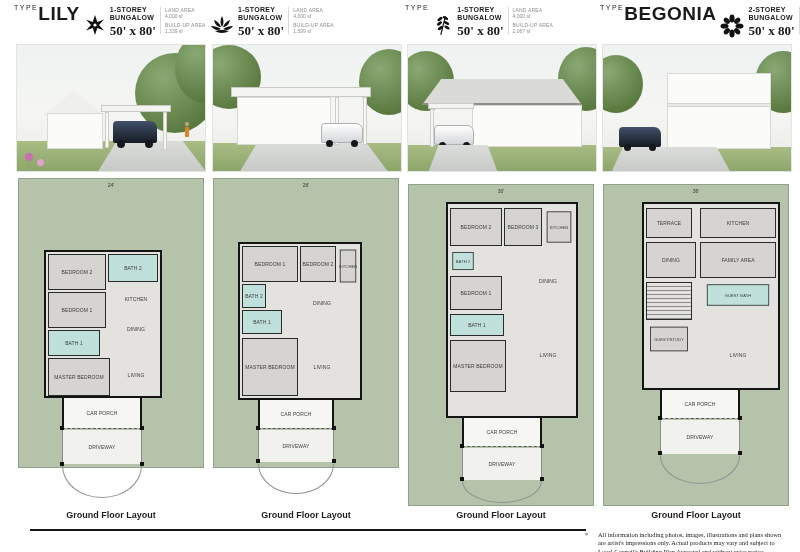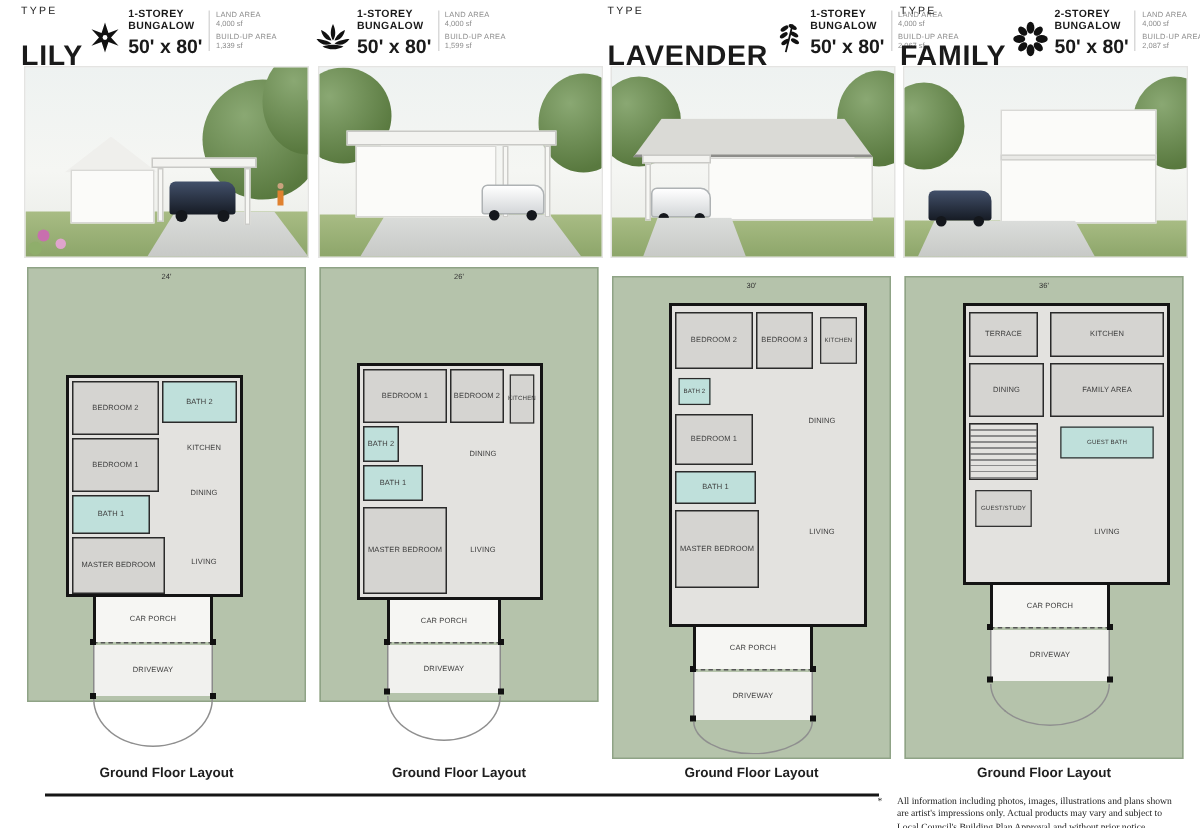--- a/index.html
+++ b/index.html
@@ -1,26 +1,26 @@
 <!DOCTYPE html>
 <html><head>
 <meta charset="utf-8">
 <style>
   html,body{margin:0;padding:0;background:#ffffff;}
   .page{position:relative;width:800px;height:552px;background:#ffffff;overflow:hidden;
         font-family:"Liberation Sans",sans-serif;color:#1a1a1a;}
   
   .hblock{position:absolute;top:4px;height:38px;display:flex;gap:4px;align-items:flex-start;}
-  .hleft{display:flex;flex-direction:column;gap:16px;}
+  .hleft{display:flex;flex-direction:row;}
   .type-label{font-size:7px;letter-spacing:1.5px;color:#222;margin-bottom:1px;}
   .type-name{font-size:19px;font-weight:bold;letter-spacing:.5px;line-height:1;}
   .flower{margin-top:10px;}
   .hmid{display:flex;flex-direction:column;margin-top:2px;}
   .storey{font-size:7px;font-weight:bold;line-height:1.15;letter-spacing:.3px;}
-  .size{font-size:13px;font-weight:bold;margin-top:1px;white-space:nowrap;}
+  .size{font-size:13px;font-weight:bold;margin-top:1px;white-space:nowrap;font-family:Liberation Serif, serif;}
   .hright{border-left:1px solid #d9d9d9;padding-left:4px;margin-top:3px;display:flex;flex-direction:column;gap:3px;}
   .arealab{font-size:5px;color:#8c8c8c;letter-spacing:.2px;line-height:1.2;white-space:nowrap;}
   .areaval{font-size:5px;color:#8c8c8c;line-height:1.2;}
   
   .ph{position:absolute;top:44px;height:128px;width:190px;overflow:hidden;
       background:linear-gradient(180deg,#eef2f1 0%,#f5f6f3 55%,#e8eae5 100%);border:1px solid #e4e4e2;box-sizing:border-box;}
   .s{position:absolute;}
   .t{border-radius:50%;background:radial-gradient(circle at 35% 30%,#8aa873,#59793f 75%);}
   .lawn{background:linear-gradient(#a8bc84,#8ba468);}
   .dr{background:linear-gradient(#dbdddb,#c6c8c5);}
@@ -118,21 +118,20 @@
       <div>
         <div class="arealab">BUILD-UP AREA</div>
         <div class="areaval">1,599 sf</div>
       </div>
     </div>
   </div>
 
   <div class="hblock" style="left:405px;width:190px;">
     <div class="hleft">
       <div class="type-label">TYPE</div>
-      <div class="type-name">LAVENDER</div>
     </div>
     <span class="flower">
       <svg width="20" height="22" viewBox="0 0 20 22">
         <g fill="#111">
           <rect x="9.4" y="2" width="1.2" height="19" transform="rotate(14 10 12)"></rect>
           <ellipse cx="7" cy="5" rx="3" ry="1.4" transform="rotate(-35 7 5)"></ellipse>
           <ellipse cx="12.5" cy="4" rx="3" ry="1.4" transform="rotate(30 12.5 4)"></ellipse>
           <ellipse cx="6.5" cy="9.5" rx="3" ry="1.4" transform="rotate(-35 6.5 9.5)"></ellipse>
           <ellipse cx="13.5" cy="9" rx="3" ry="1.4" transform="rotate(30 13.5 9)"></ellipse>
           <ellipse cx="7.5" cy="14" rx="3" ry="1.4" transform="rotate(-35 7.5 14)"></ellipse>
@@ -153,21 +152,21 @@
       <div>
         <div class="arealab">BUILD-UP AREA</div>
         <div class="areaval">2,067 sf</div>
       </div>
     </div>
   </div>
 
   <div class="hblock" style="left:600px;width:192px;">
     <div class="hleft">
       <div class="type-label">TYPE</div>
-      <div class="type-name">FAMILY</div>
+      <div class="type-name">BEGONIA</div>
     </div>
     <span class="flower">
       <svg width="24" height="24" viewBox="0 0 24 24">
         <g fill="#111">
           <ellipse cx="12" cy="4.5" rx="2.6" ry="4"></ellipse>
           <ellipse cx="12" cy="19.5" rx="2.6" ry="4"></ellipse>
           <ellipse cx="4.5" cy="12" rx="4" ry="2.6"></ellipse>
           <ellipse cx="19.5" cy="12" rx="4" ry="2.6"></ellipse>
           <ellipse cx="6.8" cy="6.8" rx="2.4" ry="3.6" transform="rotate(-45 6.8 6.8)"></ellipse>
           <ellipse cx="17.2" cy="6.8" rx="2.4" ry="3.6" transform="rotate(45 17.2 6.8)"></ellipse>

